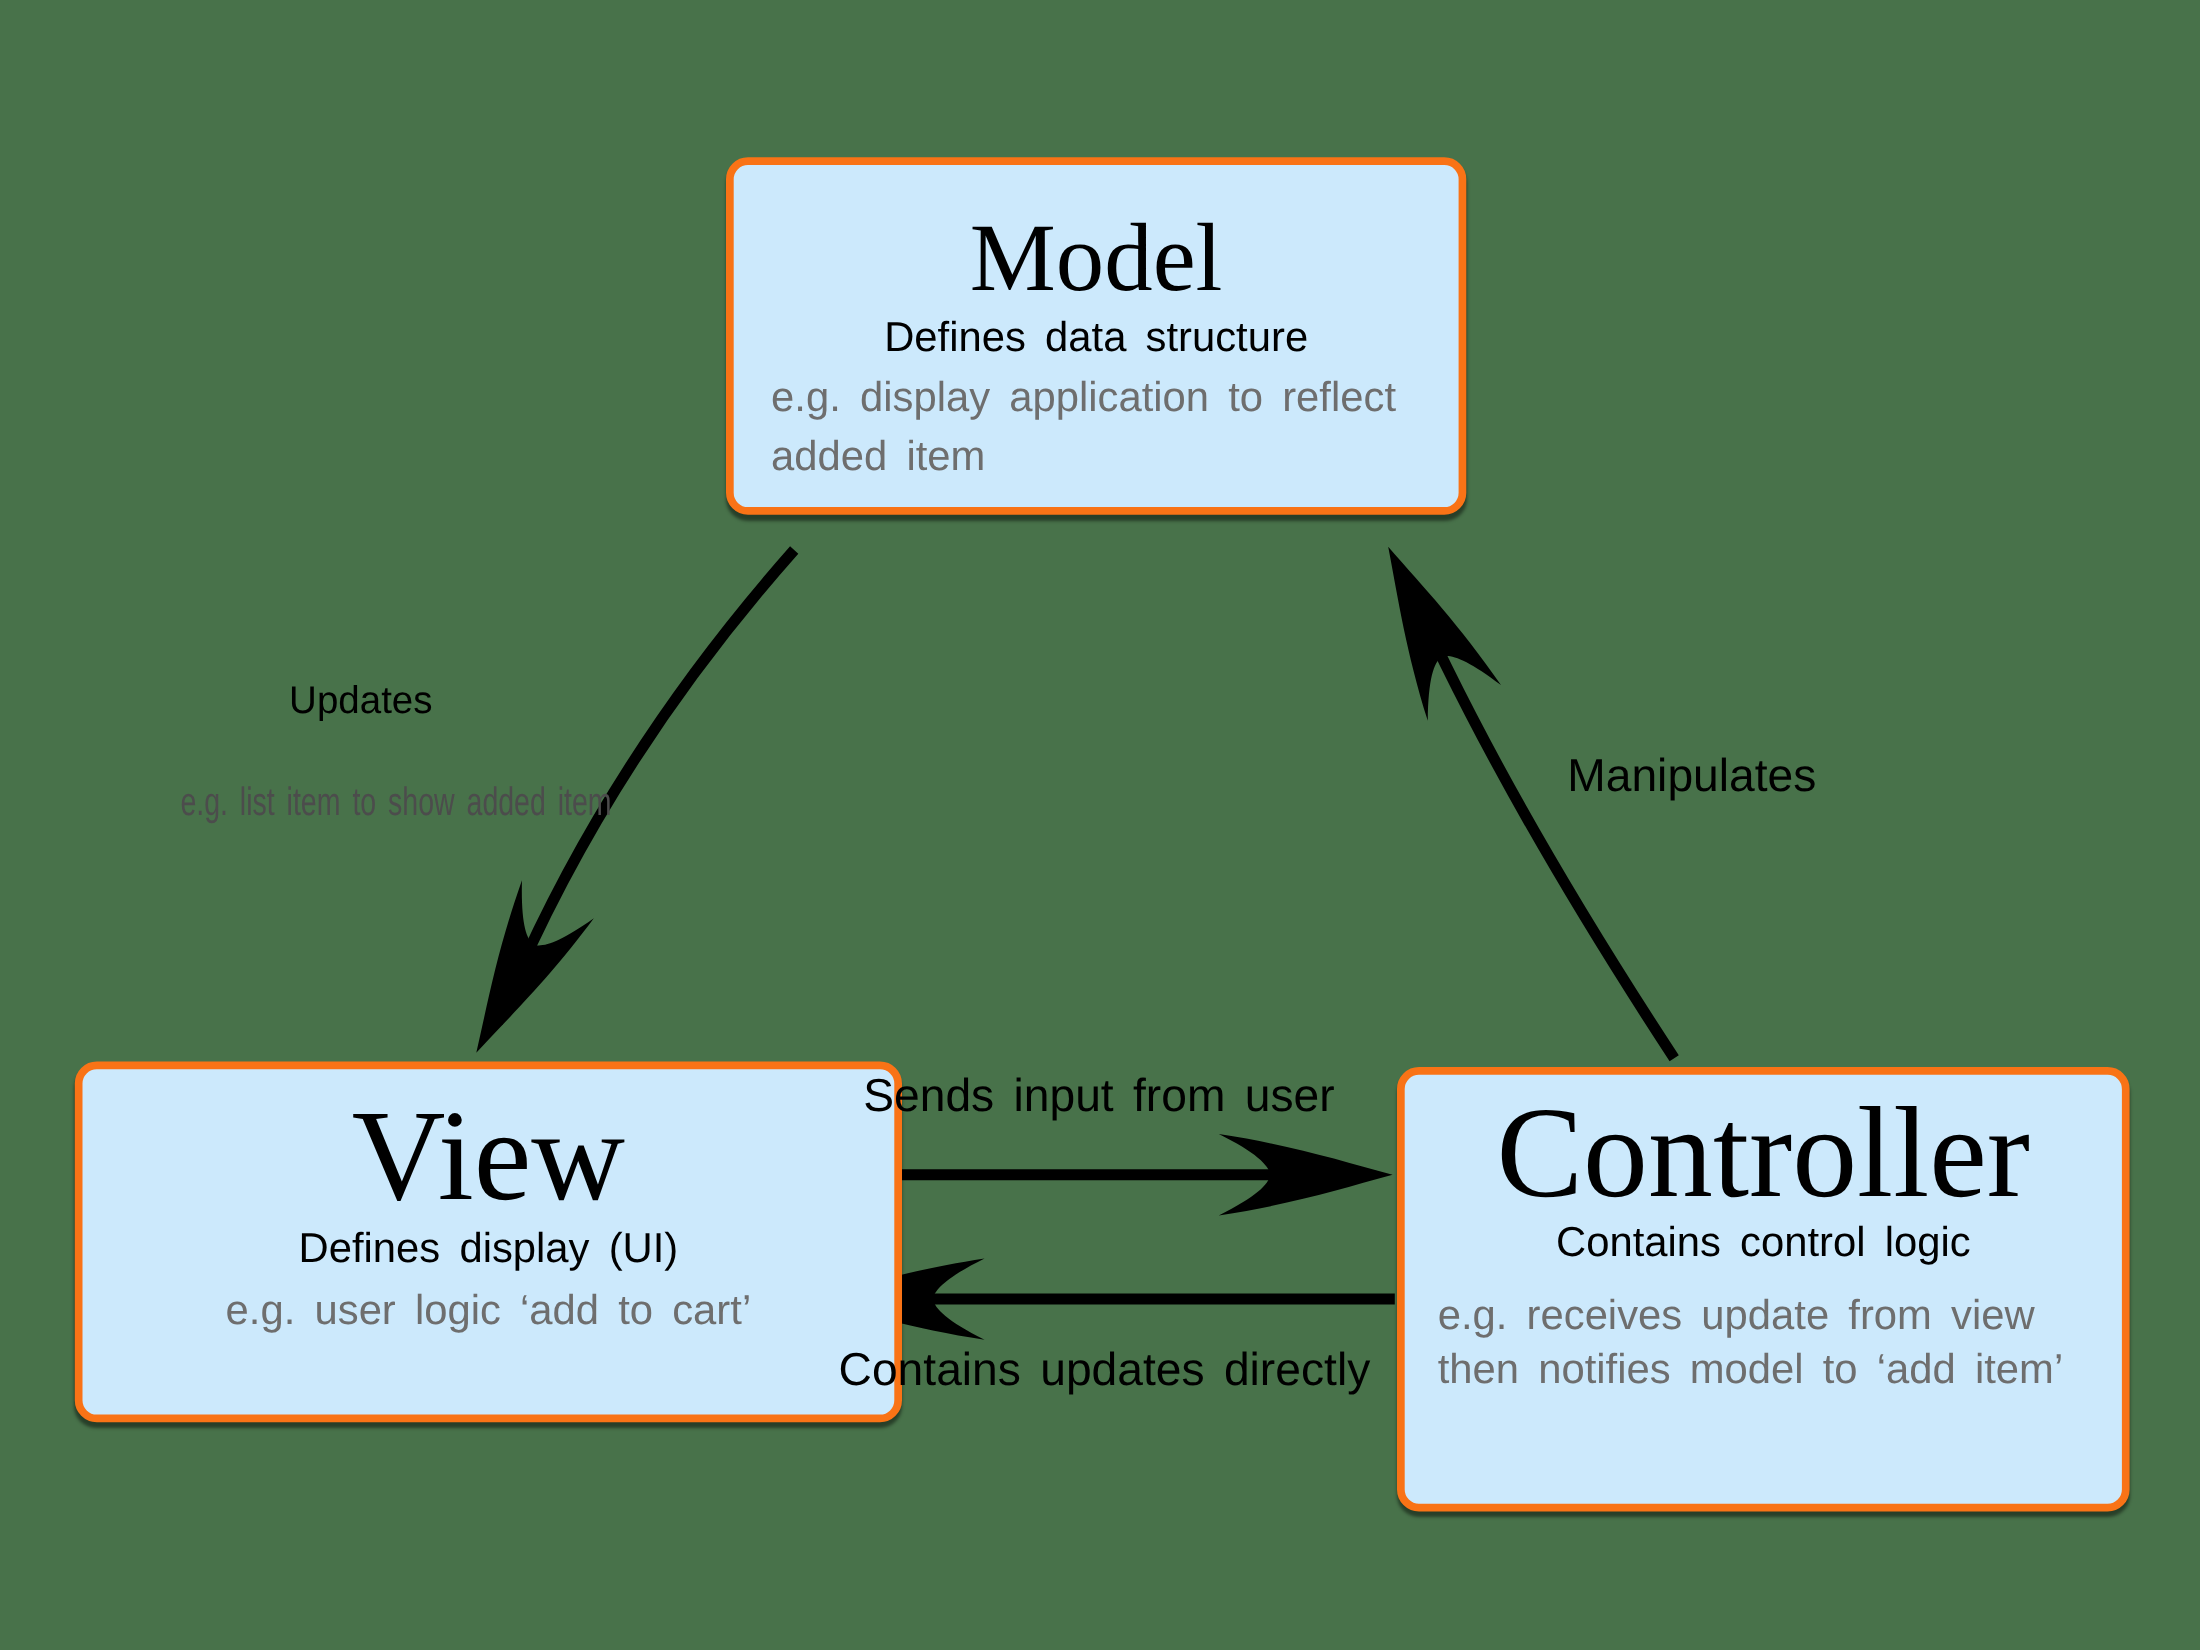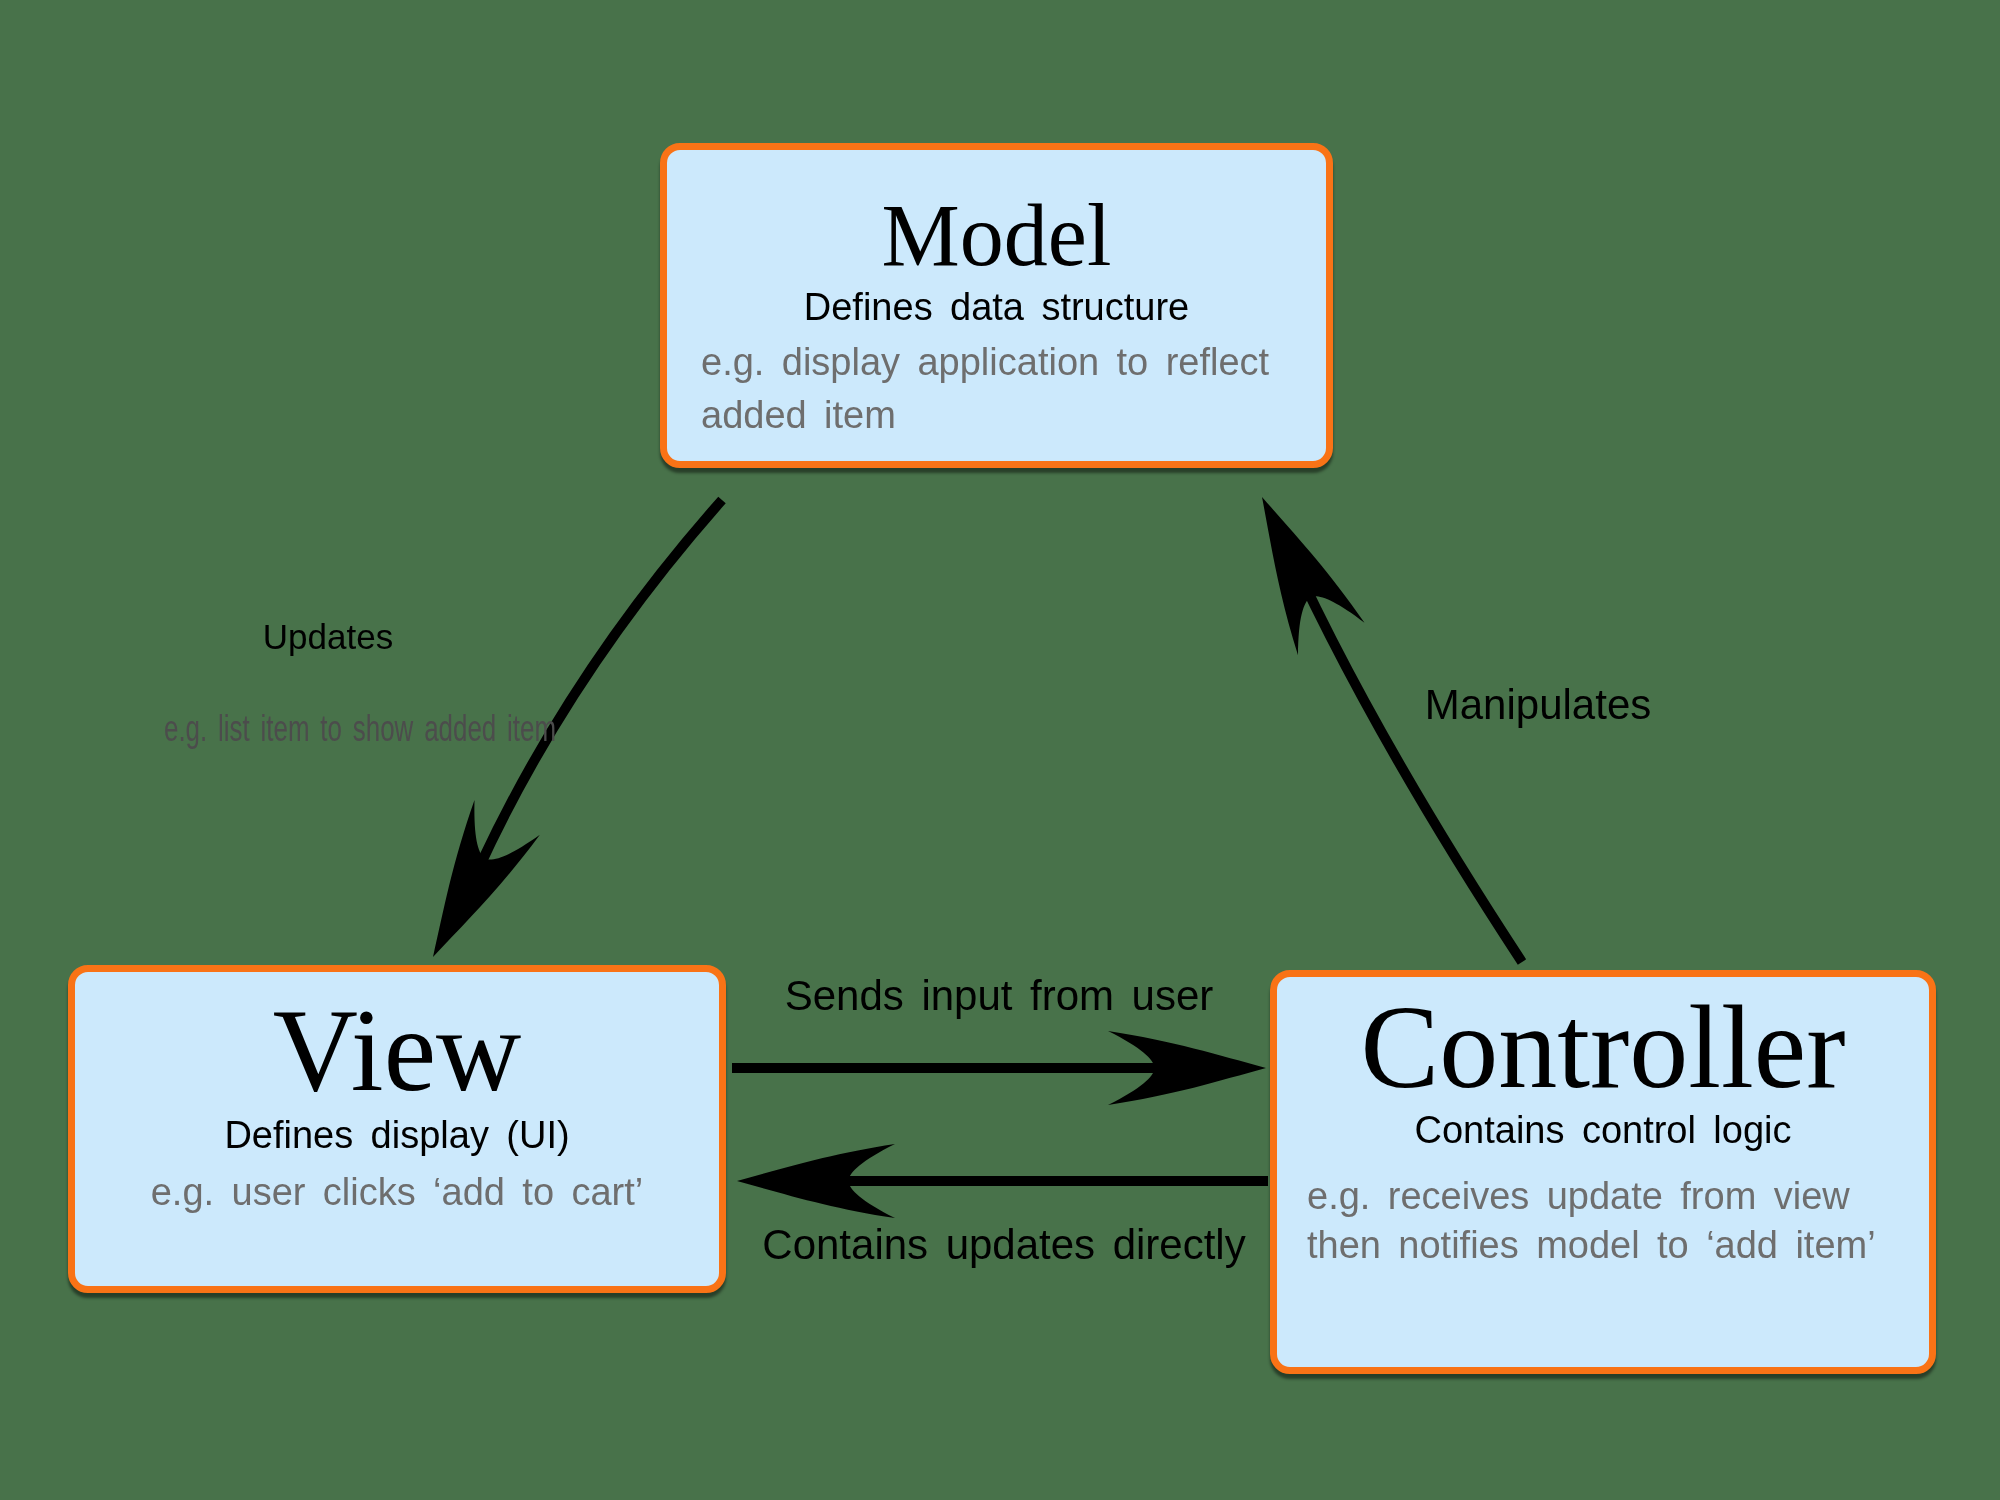--- a/index.html
+++ b/index.html
@@ -15,21 +15,21 @@
     position:absolute;
     box-sizing:border-box;
     background:#cce9fc;
     border:7px solid #f97316;
     border-radius:20px;
     box-shadow:0 5px 3px rgba(0,0,0,0.45);
     text-align:center;
     color:#000;
   }
   .box-model{left:660px;top:143px;width:673px;height:325px;}
-  .box-view{left:68px;top:965px;width:658px;height:328px;}
+  .box-view{left:68px;top:965px;width:752px;height:328px;}
   .box-controller{left:1270px;top:970px;width:666px;height:404px;}
   .node-title{
     font-family:"Liberation Serif","DejaVu Serif",serif;
     font-weight:400;line-height:1;color:#000;
   }
   .box-model .node-title{font-size:88px;margin-top:42px;}
   .box-view .node-title{font-size:118px;margin-top:20px;}
   .box-controller .node-title{font-size:118px;margin-top:12px;}
   .node-subtitle{
     font-size:38px;color:#000;word-spacing:0.18em;margin-top:7px;line-height:1.1;
@@ -95,21 +95,21 @@
     <div class="node-subtitle">Defines data structure</div>
     <div class="node-example">
       <div>e.g. display application to reflect</div>
       <div>added item</div>
     </div>
   </div>
 
   <div class="box box-view">
     <div class="node-title">View</div>
     <div class="node-subtitle">Defines display (UI)</div>
-    <div class="node-example">e.g. user clicks ‘add to cart’</div>
+    <div class="node-example">e.g. user logic ‘add to cart’</div>
   </div>
 
   <div class="box box-controller">
     <div class="node-title">Controller</div>
     <div class="node-subtitle">Contains control logic</div>
     <div class="node-example">
       <div>e.g. receives update from view</div>
       <div>then notifies model to ‘add item’</div>
     </div>
   </div>

